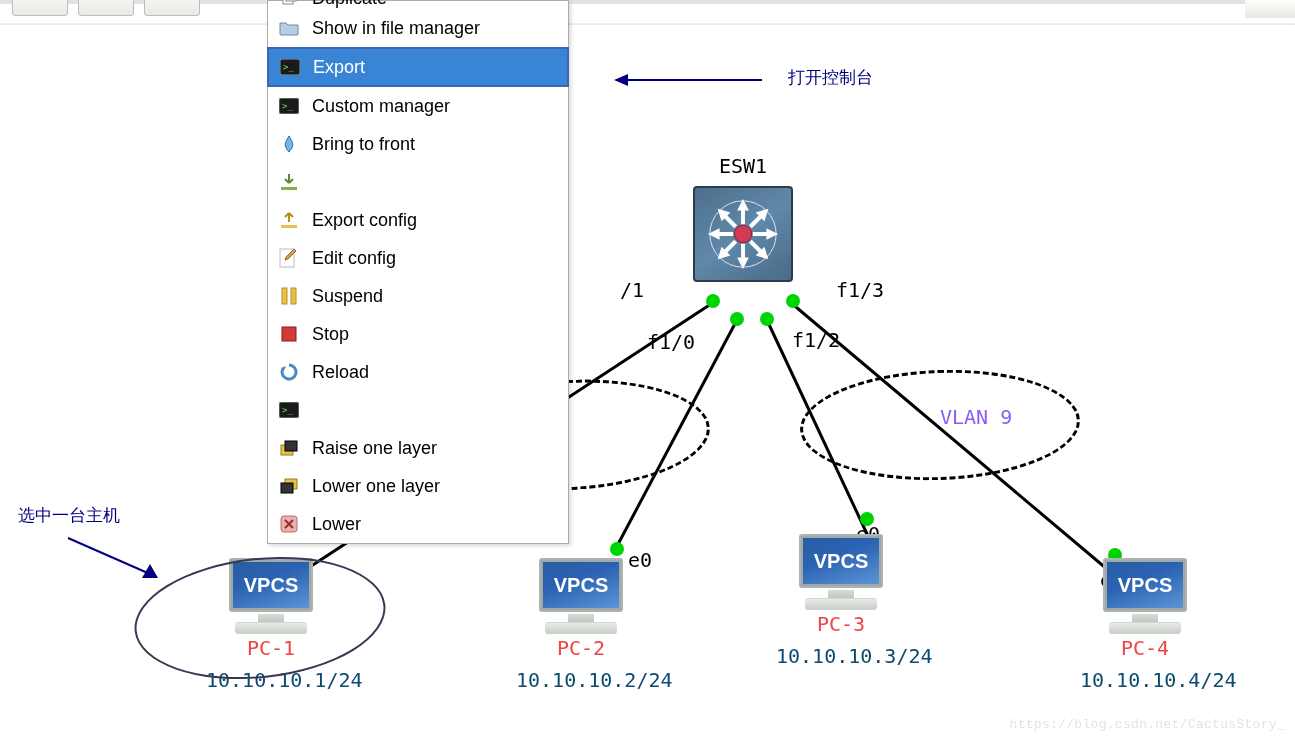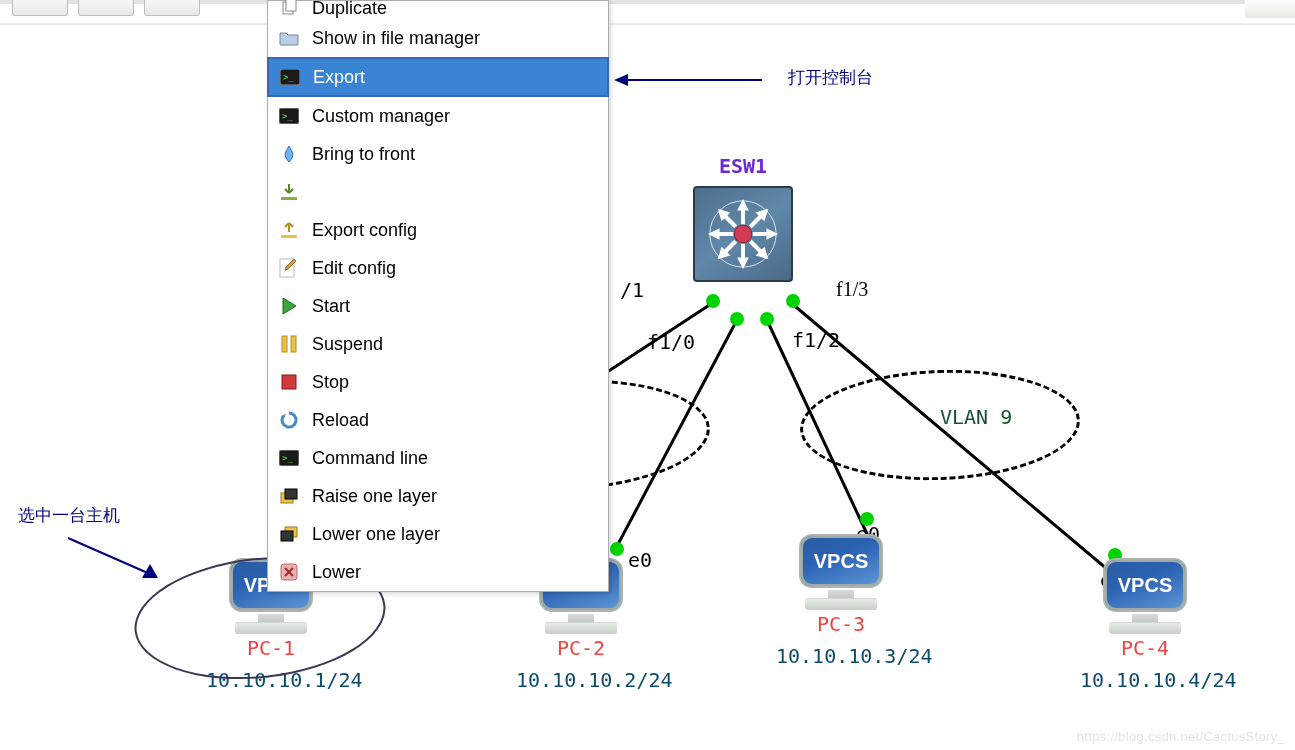--- a/index.html
+++ b/index.html
@@ -10,23 +10,23 @@
   .top-sliver { position: absolute; left: 0; top: 0; width: 1295px; height: 4px; background: #e2e3df; }
 
   
   .toolbar-buttons { position: absolute; left: 12px; top: -10px; display: flex; gap: 10px; }
   .toolbar-btn { width: 56px; height: 26px; background: linear-gradient(#fdfdfd,#e8e9e4); border: 1px solid #bcbdb8; border-radius: 3px; }
   .toolbar-rule { position: absolute; left: 0; top: 23px; width: 1295px; height: 2px; background: linear-gradient(#f1f2ed,#e7e8e3); }
   .toolbar-fade-right { position:absolute; right:0; top:0; width:50px; height:18px; background:linear-gradient(#fdfdfd,#e8e8e3); }
 
   
   .menu {
-    position: absolute; left: 267px; top: 0; width: 342px;
+    position: absolute; left: 267px; top: 0; width: 302px;
     background: #fff; border: 0.5px solid #aaabaf; box-shadow: 2px 2px 4px rgba(0,0,0,.15);
-    padding-top: 12px;
+    padding-top: 2px;
   }
   .menu-item {
     display: flex; align-items: center; height: 38px; padding: 0 10px 0 10px;
     font-size: 18px; color: #000; cursor: default; gap: 12px;
   }
   .menu-item.highlight {
     background: #3a84d6; color: #fff; border: 2px solid #3b66b2; height: 40px; margin: 0 -1px;
   }
   .menu-icon { width: 22px; height: 22px; display:flex; align-items:center; justify-content:center; flex: 0 0 22px; }
   .menu-text { flex: 1; }
@@ -37,54 +37,54 @@
 
   
   .sel-ellipse { position: absolute; border: 2px solid #383854; border-radius: 50%; transform: rotate(-6deg);}
 
   
   .pc { position: absolute; width: 130px; text-align:center; }
   .pc-monitor { position: relative; width: 100px; height: 76px; margin: 0 auto; }
   .pc-screen {
     position: absolute; left: 8px; top: 2px; width: 84px; height: 54px;
     background: linear-gradient(160deg,#295ba1 0%, #2b62b2 40%, #5f97d9 100%);
-    border: 2px solid #adb4b0; border-radius: 13px;
+    border: 2px solid #adb4b0; border-radius: 3px;
     display:flex; align-items:center; justify-content:center;
     color:#fff; font-weight:bold; font-family: Arial; font-size:20px;
     box-shadow: inset 0 0 0 2px #9fa9a7;
   }
   .pc-stand { position:absolute; left:37px; top:58px; width:26px; height:10px; background:linear-gradient(#d8dcd7,#bcc2bc); }
   .pc-base  { position:absolute; left:14px; top:66px; width:72px; height:12px; background:linear-gradient(#e8ece6,#c7cdc7); border-top:1px solid #d3d7d1; border-radius:3px; }
   .pc-label { font-family: "SimHei","NSimSun",monospace; font-size:20px; color:#ef4444; margin-top:4px; font-weight:500;}
   .pc-ip { font-family: "SimHei","NSimSun",monospace; font-size:20px; color:#0c4a6e; margin-top:8px; }
 
   
   .switch { position: absolute; width: 110px; text-align:center; }
-  .switch-label { font-family: "SimHei","NSimSun",monospace; font-size: 20px; color:#6d28d9; margin-bottom:8px; font-weight:700;}
+  .switch-label { font-family: "SimHei","NSimSun",monospace; font-size: 20px; color:#000000; margin-bottom:8px; font-weight:400;}
   .switch-body {
     position: relative; width: 100px; height: 96px; margin:0 auto;
     background: linear-gradient(145deg,#4e6f8d 0%, #6088a8 50%, #4a6a88 100%);
     border: 2px solid #2c3c4b; border-radius: 4px;
     display:flex; align-items:center; justify-content:center;
   }
 
   
   .dot { position:absolute; width:14px; height:14px; background:#00d400; border-radius:50%; }
 
   
   .iface { position:absolute; font-family:"SimHei","NSimSun",monospace; font-size:20px; color:#000; }
 
   
   .vlan-ellipse { position:absolute; width:280px; height:110px; border:3px dashed #000; border-radius:50%; }
-  .vlan-label { position:absolute; font-family:"SimHei","NSimSun",monospace; font-size:20px; color:#14532d; }
+  .vlan-label { position:absolute; font-family:"SimHei","NSimSun",monospace; font-size:20px; color:#8b5cf6; }
 
   
   .links-svg { position:absolute; left:0; top:0; width:1295px; height:750px; pointer-events:none; }
 
-  .watermark { position:absolute; right:10px; bottom:6px; font-size:13px; color:#e3e3e3; font-family:Liberation Sans, sans-serif; letter-spacing:.3px;}
+  .watermark { position:absolute; right:10px; bottom:18px; font-size:13px; color:#e3e3e3; font-family:Liberation Mono, monospace; letter-spacing:.3px;}
 </style>
 </head>
 <body>
 <div class="root">
 
 <div class="top-sliver"></div>
 <div class="toolbar-buttons">
   <div class="toolbar-btn"></div>
   <div class="toolbar-btn"></div>
   <div class="toolbar-btn"></div>
@@ -120,21 +120,21 @@
         <polygon points="14,66 18,53 21,56 31,46 34,49 24,59 27,62"></polygon>
         <polygon points="66,66 53,62 56,59 46,49 49,46 59,56 62,53"></polygon>
       </g>
     </svg>
   </div>
 </div>
 
 <div class="iface" style="left:620px; top:278px;">/1</div>
 <div class="iface" style="left:647px; top:330px;">f1/0</div>
 <div class="iface" style="left:792px; top:328px;">f1/2</div>
-<div class="iface" style="left:836px; top:278px;font-family:Liberation Serif, serif;">f1/3</div>
+<div class="iface" style="left:836px; top:278px;">f1/3</div>
 
 <div class="dot" style="left:706px; top:294px;"></div>
 <div class="dot" style="left:730px; top:312px;"></div>
 <div class="dot" style="left:760px; top:312px;"></div>
 <div class="dot" style="left:786px; top:294px;"></div>
 
 <div class="pc" style="left:206px; top:556px;">
   <div class="pc-monitor">
     <div class="pc-screen">
           <span>VPCS</span>
@@ -253,28 +253,20 @@
       <svg width="20" height="20">
             <rect x="1" y="1" width="14" height="18" fill="#fff" stroke="#bbb"></rect>
             <path d="M17 3l-8 8-3 1 1-3 8-8z" fill="#d59a4a" stroke="#9a6a2a"></path>
           </svg>
     </span>
     <span class="menu-text">Edit config</span>
   </div>
   <div class="menu-item">
     <span class="menu-icon">
       <svg width="16" height="18">
-            <polygon points="2,1 15,9 2,17" fill="#3aa63a" stroke="#1a6a1a"></polygon>
-          </svg>
-    </span>
-    <span class="menu-text">Start</span>
-  </div>
-  <div class="menu-item">
-    <span class="menu-icon">
-      <svg width="16" height="18">
             <rect x="1" y="1" width="5" height="16" fill="#e6c24a" stroke="#b88e1a"></rect>
             <rect x="10" y="1" width="5" height="16" fill="#e6c24a" stroke="#b88e1a"></rect>
           </svg>
     </span>
     <span class="menu-text">Suspend</span>
   </div>
   <div class="menu-item">
     <span class="menu-icon">
       <svg width="16" height="16">
             <rect x="1" y="1" width="14" height="14" fill="#d33b3b" stroke="#8a1a1a"></rect>
@@ -291,21 +283,20 @@
     </span>
     <span class="menu-text">Reload</span>
   </div>
   <div class="menu-item">
     <span class="menu-icon">
       <svg width="20" height="16">
             <rect x="0" y="0" width="20" height="16" rx="2" fill="#1a1a1a" stroke="#999"></rect>
             <text x="3" y="11" font-size="9" fill="#5fe05f" font-family="monospace">&gt;_</text>
           </svg>
     </span>
-    <span class="menu-text">Command line</span>
   </div>
   <div class="menu-item">
     <span class="menu-icon">
       <svg width="20" height="18">
             <rect x="2" y="6" width="12" height="10" fill="#e6c24a" stroke="#9a7a1a"></rect>
             <rect x="6" y="2" width="12" height="10" fill="#333" stroke="#000"></rect>
           </svg>
     </span>
     <span class="menu-text">Raise one layer</span>
   </div>

